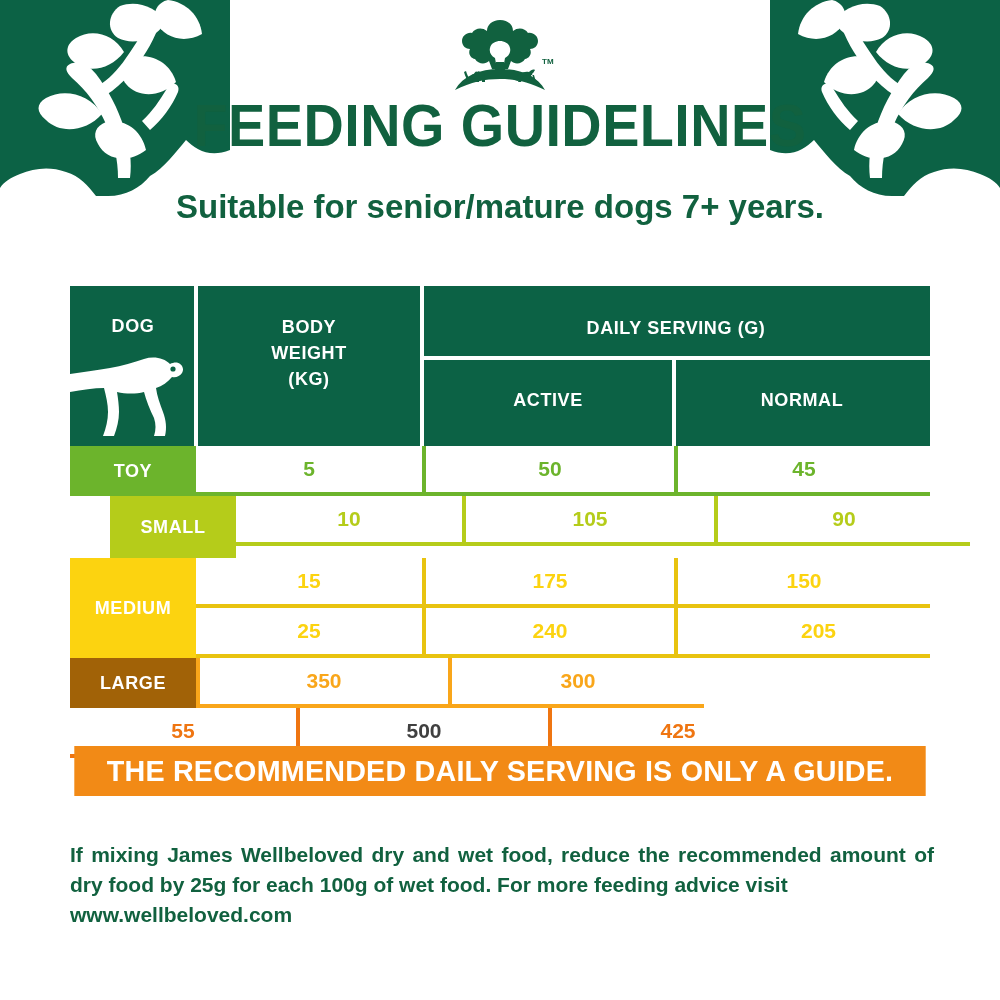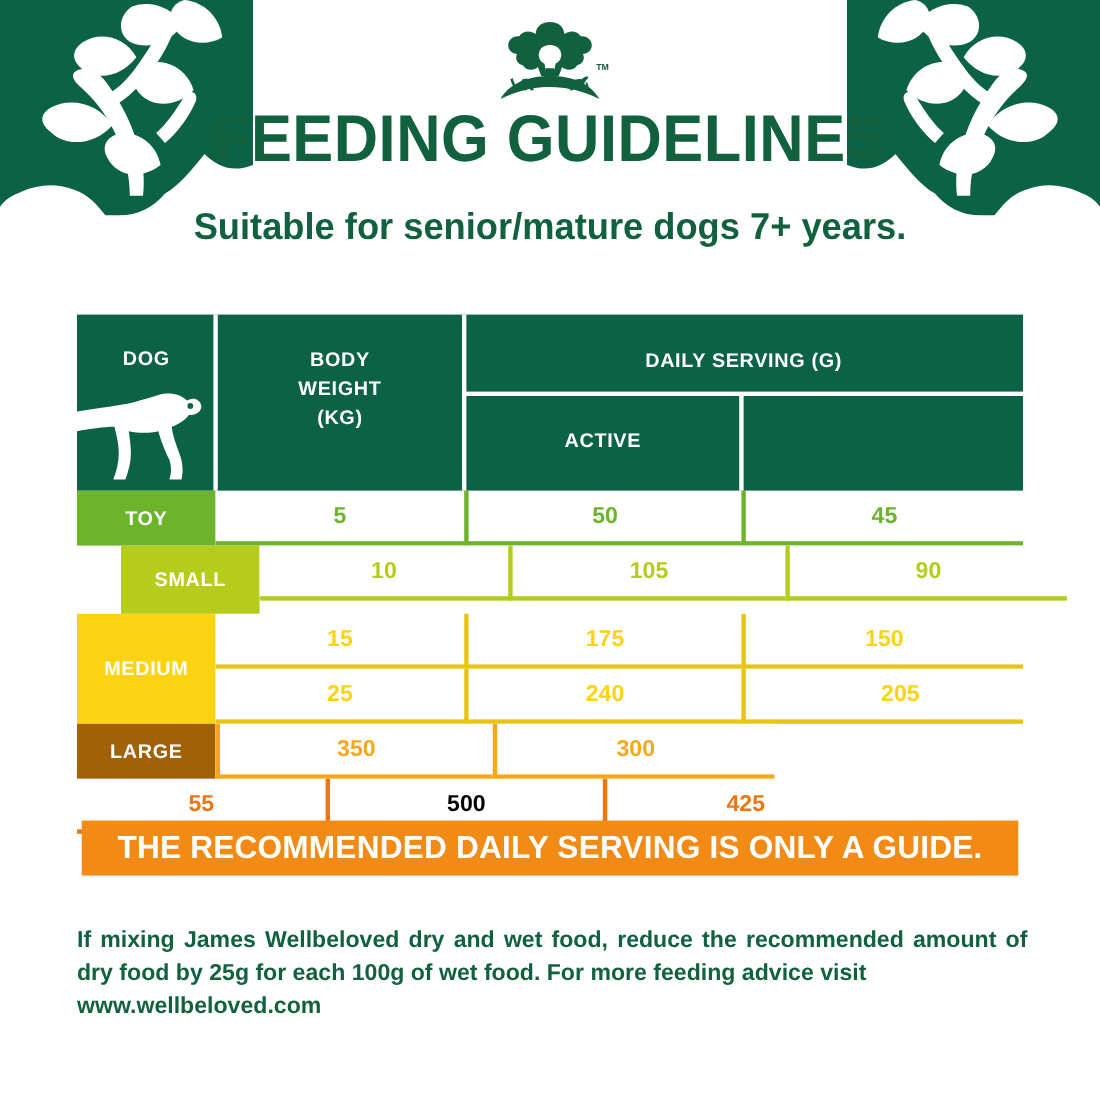--- a/index.html
+++ b/index.html
@@ -239,20 +239,21 @@
 
   <div class="thead">
     <div class="th-label th-dog">DOG</div>
     <div class="th-label th-weight">
       <div>BODY</div>
       <div>WEIGHT</div>
       <div>(KG)</div>
     </div>
     <div class="th-label th-daily">DAILY SERVING (G)</div>
     <div class="th-label th-active">ACTIVE</div>
+    <div class="th-label th-normal">NORMAL</div>
 
     <div class="hdivider hd-v1"></div>
     <div class="hdivider hd-v2"></div>
     <div class="hdivider hd-v3"></div>
     <div class="hdivider hd-h1"></div>
 
     <div class="dog-silhouette">
       <svg viewBox="0 0 126 104" width="126" height="104" xmlns="http://www.w3.org/2000/svg">
         <g fill="#ffffff">
           <path d="M100,22 C94,16 84,14 74,17 C64,20 52,24 40,26 C28,28 14,30 0,32 L0,50 C12,48 24,46 34,46 C36,54 38,62 38,70 C38,78 36,86 33,94 L44,94 C47,86 49,78 49,70 C49,64 48,56 47,50 C56,52 66,52 74,50 C76,58 80,68 84,76 C86,82 86,88 84,94 L95,94 C97,86 96,78 93,70 C90,62 87,54 86,46 C92,44 98,40 102,35 C106,36 110,34 112,31 C114,28 113,24 110,22 C108,20 104,20 100,22 Z"></path>
@@ -293,21 +294,21 @@
   </div>
 
   <div class="brow">
     <div class="label-cell c-dog" style="background: #a16207; height: 50px;">LARGE</div>
     <div class="val-cell c-active" style="height: 50px; color: rgb(249, 166, 26); border-bottom: 4px solid rgb(249, 166, 26); border-left: 4px solid rgb(249, 166, 26);">350</div>
     <div class="val-cell c-normal" style="height: 50px; color: rgb(249, 166, 26); border-bottom: 4px solid rgb(249, 166, 26); border-left: 4px solid rgb(249, 166, 26);">300</div>
   </div>
 
   <div class="brow">
     <div class="val-cell c-weight" style="height: 50px; color: rgb(239, 117, 17); border-bottom: 4px solid rgb(239, 117, 17);">55</div>
-    <div class="val-cell c-active" style="height: 50px; color: #000000; border-bottom: 4px solid rgb(239, 117, 17); border-left: 4px solid rgb(239, 117, 17);">500</div>
+    <div class="val-cell c-active" style="height: 50px; color: #404040; border-bottom: 4px solid rgb(239, 117, 17); border-left: 4px solid rgb(239, 117, 17);">500</div>
     <div class="val-cell c-normal" style="height: 50px; color: rgb(239, 117, 17); border-bottom: 4px solid rgb(239, 117, 17); border-left: 4px solid rgb(239, 117, 17);">425</div>
   </div>
 </div>
 
 <div class="banner" style="top: 746px; background: rgb(242, 138, 22);">THE RECOMMENDED DAILY SERVING IS ONLY A GUIDE.</div>
 
 <div class="note">
   <span>If mixing James Wellbeloved dry and wet food, reduce the recommended amount</span>
   <span>of dry food by 25g for each 100g of wet food. For more feeding advice visit</span>
   <span class="lastline">www.wellbeloved.com</span>

